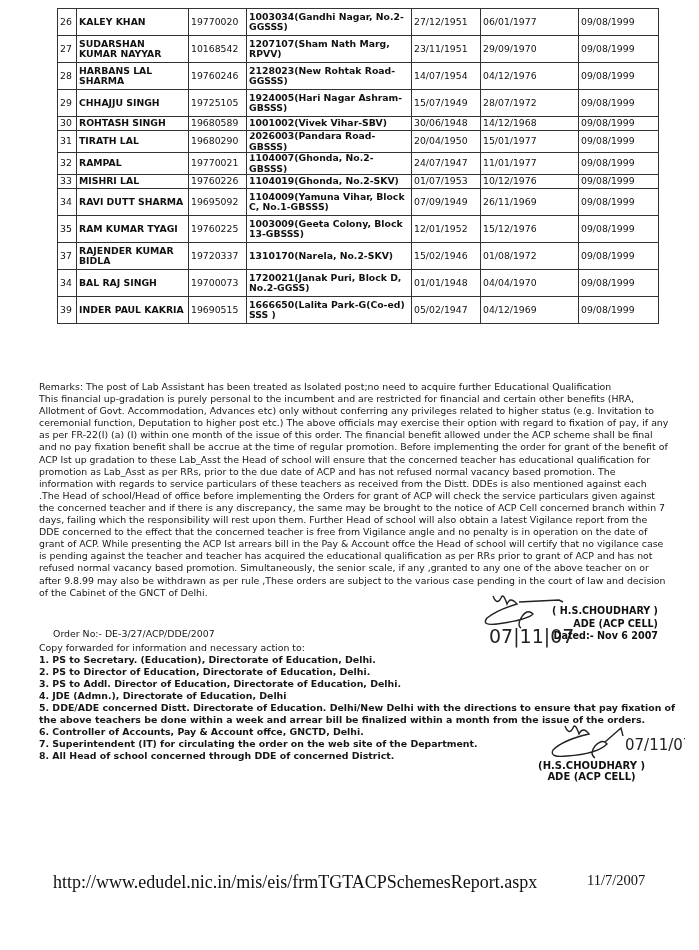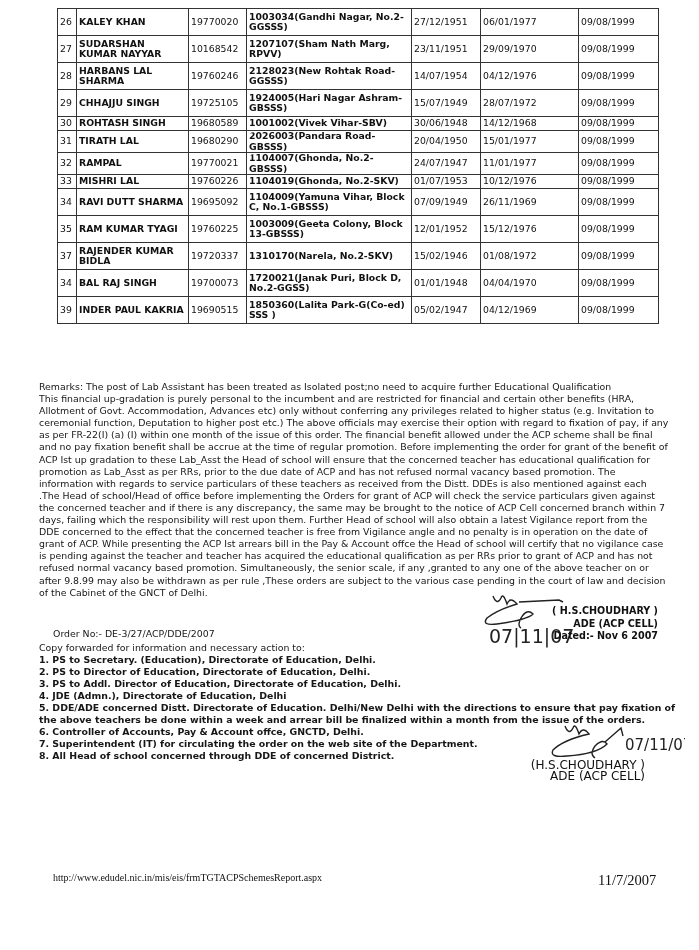--- a/index.html
+++ b/index.html
@@ -17,26 +17,26 @@
              font-size: 9.4px; line-height: 12.1px; font-weight: bold; color: #161616; }
   .remarks p { margin: 0; }
   .sig1 { position: absolute; left: 475px; top: 588px; width: 110px; height: 60px; }
   .sign-block1 { position: absolute; right: 41px; top: 605px; text-align: right;
                  font-size: 9.6px; font-weight: bold; line-height: 12.5px; }
   .order { position: absolute; left: 53px; top: 628px; font-size: 9.4px; line-height: 12px; color: #161616; }
   .copy { position: absolute; left: 39px; top: 642px; width: 640px; font-size: 9.4px;
           line-height: 12px; font-weight: bold; color: #161616; }
   .copy div { margin: 0; }
   .sig2 { position: absolute; left: 545px; top: 722px; width: 140px; height: 38px; }
-  .sign-block2 { position: absolute; right: 54px; top: 760px; text-align: right;
-                 font-size: 12px; font-weight: normal; line-height: 11px; }
+  .sign-block2 { position: absolute; right: 54px; top: 760px; text-align: center;
+                 font-size: 10px; font-weight: bold; line-height: 11px; }
   .footer-url { position: absolute; left: 53px; top: 872px; font-family: "Liberation Serif", serif;
-                font-size: 10px; color: #111; }
+                font-size: 18px; color: #111; }
   .footer-date { position: absolute; left: 587px; top: 872px; font-family: "Liberation Serif", serif;
-                 font-size: 14.5px; color: #111; margin-left: 11px; }
+                 font-size: 14.5px; color: #111; }
 </style>
 </head>
 <body>
 
 <table id="tbl">
   <colgroup>
     <col style="width:19px">
       <col style="width:112px">
       <col style="width:58px">
     <col style="width:165px">
@@ -150,21 +150,21 @@
         <td>19700073</td>
         <td class="school">1720021(Janak Puri, Block D, No.2-GGSS)</td>
         <td>01/01/1948</td>
         <td>04/04/1970</td>
         <td>09/08/1999</td>
       </tr>
       <tr class="tall">
         <td>39</td>
         <td class="name">INDER PAUL KAKRIA</td>
         <td>19690515</td>
-        <td class="school">1850360(Lalita Park-G(Co-ed) SSS )</td>
+        <td class="school">1666650(Lalita Park-G(Co-ed) SSS )</td>
         <td>05/02/1947</td>
         <td>04/12/1969</td>
         <td>09/08/1999</td>
       </tr>
     </tbody>
 </table>
 
 <div class="remarks">
   <p style="font-weight:normal">Remarks: The post of Lab Assistant has been treated as Isolated post;no need to acquire further Educational Qualification</p>
   <p style="font-weight:normal">This financial up-gradation is purely personal to the incumbent and are restricted for financial and certain other benefits (HRA, Allotment of Govt. Accommodation, Advances etc) only without conferring any privileges related to higher status (e.g. Invitation to ceremonial function, Deputation to higher post etc.) The above officials may exercise their option with regard to fixation of pay, if any as per FR-22(I) (a) (I) within one month of the issue of this order. The financial benefit allowed under the ACP scheme shall be final and no pay fixation benefit shall be accrue at the time of regular promotion. Before implementing the order for grant of the benefit of ACP Ist up gradation to these Lab_Asst the Head of school will ensure that the concerned teacher has educational qualification for promotion as Lab_Asst as per RRs, prior to the due date of ACP and has not refused normal vacancy based promotion. The information with regards to service particulars of these teachers as received from the Distt. DDEs is also mentioned against each .The Head of school/Head of office before implementing the Orders for grant of ACP will check the service particulars given against the concerned teacher and if there is any discrepancy, the same may be brought to the notice of ACP Cell concerned branch within 7 days, failing which the responsibility will rest upon them. Further Head of school will also obtain a latest Vigilance report from the DDE concerned to the effect that the concerned teacher is free from Vigilance angle and no penalty is in operation on the date of grant of ACP. While presenting the ACP Ist arrears bill in the Pay &amp; Account offce the Head of school will certify that no vigilance case is pending against the teacher and teacher has acquired the educational qualification as per RRs prior to grant of ACP and has not refused normal vacancy based promotion. Simultaneously, the senior scale, if any ,granted to any one of the above teacher on or after 9.8.99 may also be withdrawn as per rule ,These orders are subject to the various case pending in the court of law and decision of the Cabinet of the GNCT of Delhi.</p>

